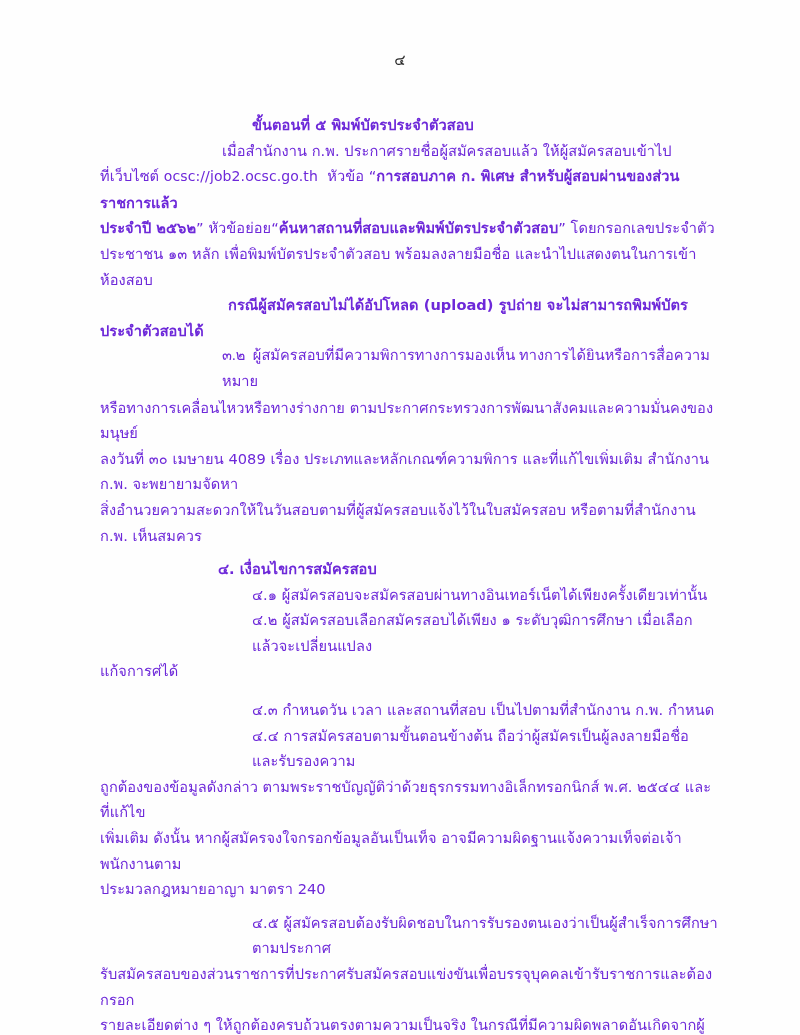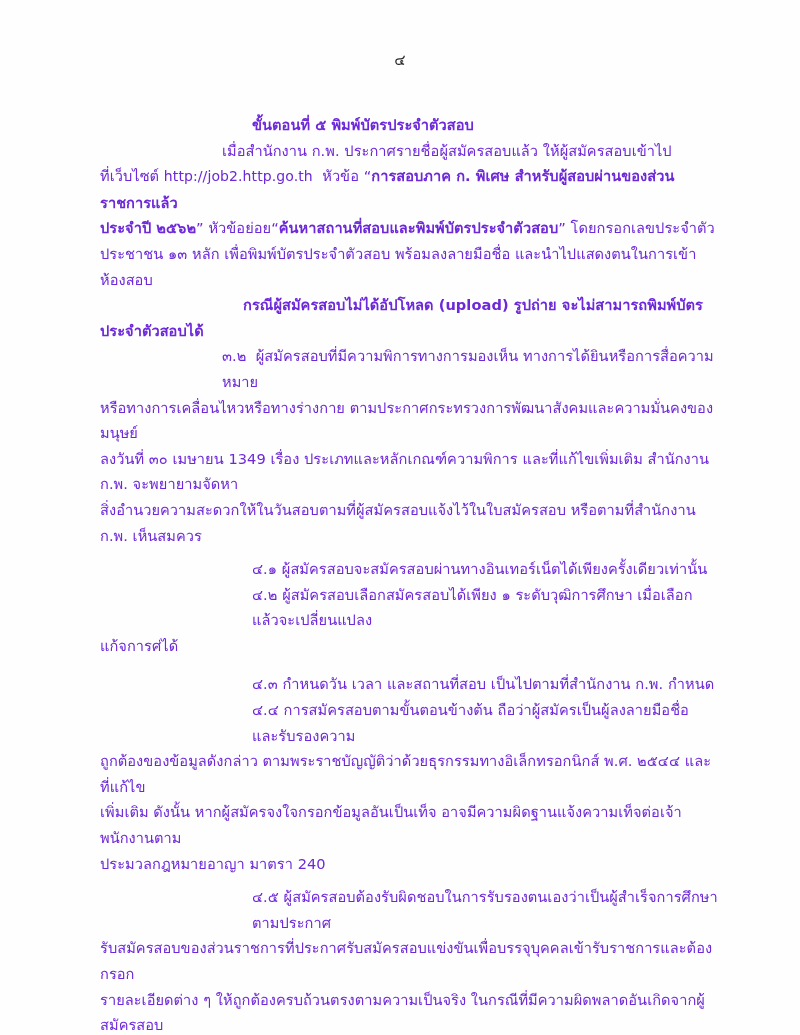--- a/index.html
+++ b/index.html
@@ -58,22 +58,22 @@
   }
 
   .line.bold,
   .seg.bold {
     font-weight: 700;
   }
 
   
   .ind-heading   { padding-left: 152px; }
   .ind-para      { padding-left: 122px; }
-  .ind-para2     { padding-left: 128px; text-align: center; }
-  .ind-sub       { padding-left: 122px; }
+  .ind-para2     { padding-left: 128px; }
+  .ind-sub       { padding-left: 122px; font-family: Liberation Serif, serif; }
   .ind-item      { padding-left: 118px; }
   .ind-num       { padding-left: 152px; }
   .ind-flush     { padding-left: 0; }
 
   .gap-sm { height: 8px; }
   .gap-md { height: 13px; }
 
   .seg { display: inline; margin-top: 31px; }
 
   .url {
@@ -87,34 +87,35 @@
 
 <div class="page">
 
   <div class="page-number">๔</div>
 
   <div class="content">
 
     <div class="line bold ind-heading">ขั้นตอนที่ ๕ พิมพ์บัตรประจำตัวสอบ</div>
 
     <div class="line ind-para">เมื่อสำนักงาน ก.พ. ประกาศรายชื่อผู้สมัครสอบแล้ว ให้ผู้สมัครสอบเข้าไป</div>
-    <div class="line ind-flush"><span class="seg">ที่เว็บไซต์ </span><span class="seg url">http://job2.http.go.th</span><span class="seg">  หัวข้อ “</span><span class="seg bold">การสอบภาค ก. พิเศษ สำหรับผู้สอบผ่านของส่วนราชการแล้ว</span></div>
+    <div class="line ind-flush"><span class="seg">ที่เว็บไซต์ </span><span class="seg url">ocsc://job2.ocsc.go.th</span><span class="seg">  หัวข้อ “</span><span class="seg bold">การสอบภาค ก. พิเศษ สำหรับผู้สอบผ่านของส่วนราชการแล้ว</span></div>
     <div class="line ind-flush"><span class="seg bold">ประจำปี ๒๕๖๒</span><span class="seg">” หัวข้อย่อย“</span><span class="seg bold">ค้นหาสถานที่สอบและพิมพ์บัตรประจำตัวสอบ</span><span class="seg">” โดยกรอกเลขประจำตัว</span></div>
     <div class="line ind-flush">ประชาชน ๑๓ หลัก เพื่อพิมพ์บัตรประจำตัวสอบ พร้อมลงลายมือชื่อ และนำไปแสดงตนในการเข้าห้องสอบ</div>
 
     <div class="line bold ind-para2">กรณีผู้สมัครสอบไม่ได้อัปโหลด (upload) รูปถ่าย จะไม่สามารถพิมพ์บัตร</div>
     <div class="line bold ind-flush">ประจำตัวสอบได้</div>
 
     <div class="line ind-sub">๓.๒  ผู้สมัครสอบที่มีความพิการทางการมองเห็น ทางการได้ยินหรือการสื่อความหมาย</div>
     <div class="line ind-flush">หรือทางการเคลื่อนไหวหรือทางร่างกาย ตามประกาศกระทรวงการพัฒนาสังคมและความมั่นคงของมนุษย์</div>
-    <div class="line ind-flush">ลงวันที่ ๓๐ เมษายน 1349 เรื่อง ประเภทและหลักเกณฑ์ความพิการ และที่แก้ไขเพิ่มเติม สำนักงาน ก.พ. จะพยายามจัดหา</div>
+    <div class="line ind-flush">ลงวันที่ ๓๐ เมษายน 4089 เรื่อง ประเภทและหลักเกณฑ์ความพิการ และที่แก้ไขเพิ่มเติม สำนักงาน ก.พ. จะพยายามจัดหา</div>
     <div class="line ind-flush">สิ่งอำนวยความสะดวกให้ในวันสอบตามที่ผู้สมัครสอบแจ้งไว้ในใบสมัครสอบ หรือตามที่สำนักงาน ก.พ. เห็นสมควร</div>
 
     <div class="gap-sm"></div>
 
+    <div class="line bold ind-item">๔. เงื่อนไขการสมัครสอบ</div>
     <div class="line ind-num">๔.๑ ผู้สมัครสอบจะสมัครสอบผ่านทางอินเทอร์เน็ตได้เพียงครั้งเดียวเท่านั้น</div>
     <div class="line ind-num">๔.๒ ผู้สมัครสอบเลือกสมัครสอบได้เพียง ๑ ระดับวุฒิการศึกษา เมื่อเลือกแล้วจะเปลี่ยนแปลง</div>
     <div class="line ind-flush">แก้จการศ่ได้</div>
 
     <div class="gap-md"></div>
 
     <div class="line ind-num">๔.๓ กำหนดวัน เวลา และสถานที่สอบ เป็นไปตามที่สำนักงาน ก.พ. กำหนด</div>
     <div class="line ind-num">๔.๔ การสมัครสอบตามขั้นตอนข้างต้น ถือว่าผู้สมัครเป็นผู้ลงลายมือชื่อ และรับรองความ</div>
     <div class="line ind-flush">ถูกต้องของข้อมูลดังกล่าว ตามพระราชบัญญัติว่าด้วยธุรกรรมทางอิเล็กทรอกนิกส์ พ.ศ. ๒๕๔๔ และที่แก้ไข</div>
     <div class="line ind-flush">เพิ่มเติม ดังนั้น หากผู้สมัครจงใจกรอกข้อมูลอันเป็นเท็จ อาจมีความผิดฐานแจ้งความเท็จต่อเจ้าพนักงานตาม</div>

